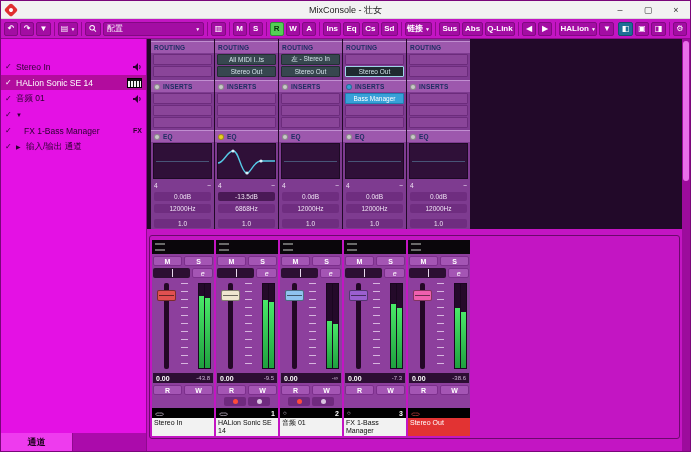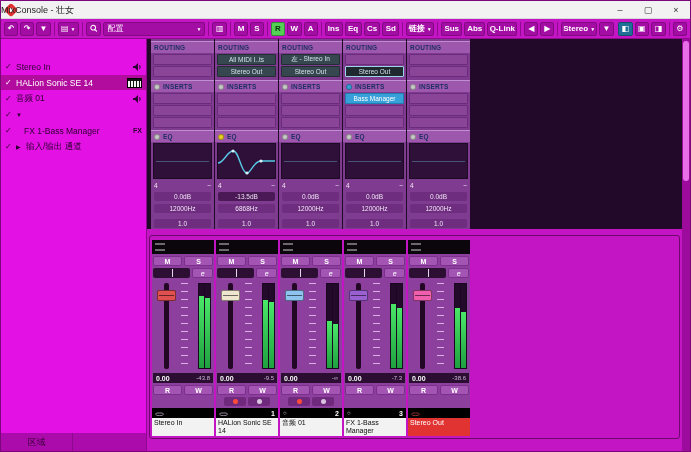--- a/index.html
+++ b/index.html
@@ -3,21 +3,21 @@
 <meta charset="utf-8">
 <style>
   *{margin:0;padding:0;box-sizing:border-box;font-family:"Liberation Sans","DejaVu Sans",sans-serif;}
   body{background:#555;}
   .window{position:relative;width:691px;height:452px;background:#c315c3;border:1px solid #7a067a;overflow:hidden;}
 
   
   .titlebar{position:absolute;top:0;left:0;right:0;height:18px;background:#f2f2f2;border-bottom:1px solid #d8d8d8;}
   .app-icon{position:absolute;left:5px;top:4px;width:10px;height:10px;background:#e03030;border-radius:2px;transform:rotate(45deg);}
   .app-icon::after{content:"";position:absolute;left:3px;top:3px;width:4px;height:4px;background:#fff;border-radius:50%;}
-  .title{position:absolute;left:0;right:0;top:0;height:32px;font-size:9px;color:#222;line-height:18px;}
+  .title{position:absolute;left:0;right:0;top:0;height:32px;text-align:center;font-size:9px;color:#222;line-height:18px;}
   .wctl{position:absolute;right:0;top:0;height:18px;display:flex;}
   .wbtn{width:28px;height:18px;display:flex;align-items:center;justify-content:center;font-size:9px;color:#333;}
 
   
   .toolbar{position:absolute;top:18px;left:0;right:0;height:20px;background:#c315c3;display:flex;align-items:center;padding:0 3px;gap:2px;border-bottom:1px solid #90098f;overflow:hidden;}
   .tbtn{height:14px;min-width:14px;padding:0 3px;background:#a30da3;border:1px solid #830983;border-radius:2px;color:#fff;font-size:8px;font-weight:bold;display:flex;align-items:center;justify-content:center;white-space:nowrap;gap:2px;}
   .tbtn .tcaret{font-size:5px;font-weight:normal;}
   .tbtn.green{background:#55cf55;color:#07350c;border-color:#2f8f35;}
   .tbtn.activeblue{background:#1f6f96;border-color:#14516e;}
   .tsep{width:1px;height:14px;background:#90098f;margin:0 1px;flex:none;}
@@ -160,21 +160,21 @@
     </div>
     <div class="tsep"></div>
     <div class="tbtn">Sus</div>
     <div class="tbtn">Abs</div>
     <div class="tbtn">Q-Link</div>
     <div class="tsep"></div>
     <div class="tbtn">◀</div>
     <div class="tbtn">▶</div>
     <div class="tsep"></div>
     <div class="tbtn">
-      <span>Stereo</span>
+      <span>HALion</span>
       <span class="tcaret">▼</span>
     </div>
     <div class="tbtn tcaret">▼</div>
     <div class="tspacer"></div>
     <div class="tbtn activeblue">◧</div>
     <div class="tbtn">▣</div>
     <div class="tbtn">◨</div>
     <div class="tsep"></div>
     <div class="tbtn">
         <span>⚙</span>
@@ -213,21 +213,21 @@
         <span class="lbl indent">FX 1-Bass Manager</span>
         <span class="fxb">FX</span>
       </div>
       <div class="chrow" style="top:84px">
         <span class="check">✓</span>
         <span class="arrow">▶</span>
         <span class="lbl">输入/输出 通道</span>
       </div>
     </div>
     <div class="bottom-tabs">
-      <div class="btab">区域</div>
+      <div class="btab active">通道</div>
     </div>
   </div>
 
   <div class="main">
 
     <div class="racks">
 
       <div class="rackcol" style="left:4px">
         <div class="rhdr routing">
             <span>ROUTING</span>

